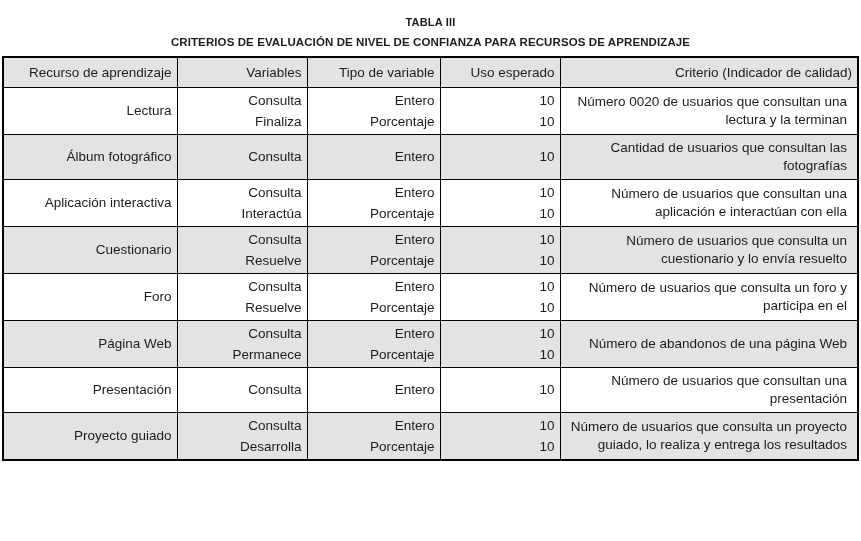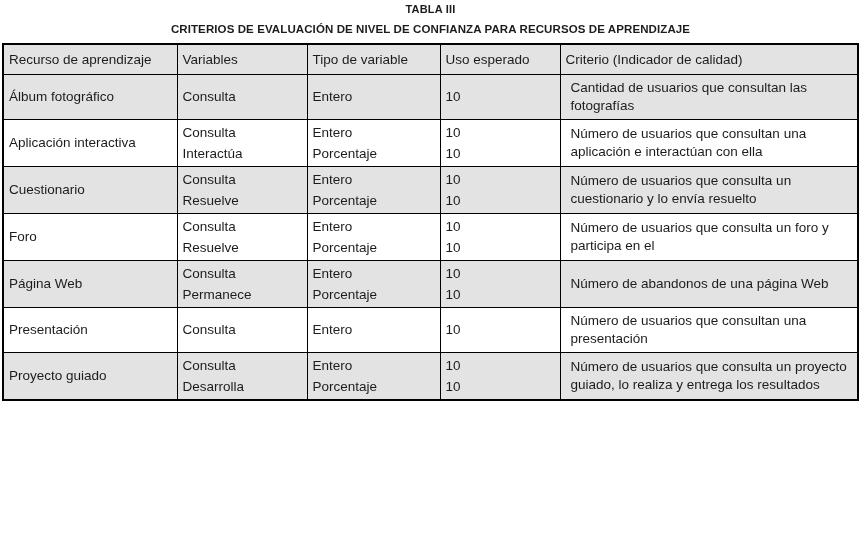--- a/index.html
+++ b/index.html
@@ -6,38 +6,38 @@
     --row-shade:#e3e3e3;
     --border-color:#000000;
     --text-color:#1c1c1c;
   }
   html,body{margin:0;padding:0;background:#ffffff;}
   body{
     width:861px;height:541px;overflow:hidden;
     font-family:"Liberation Sans","DejaVu Sans",sans-serif;
     color:var(--text-color);
   }
-  .page{width:861px;height:541px;box-sizing:border-box;padding-top:3px;}
+  .page{width:861px;height:541px;box-sizing:border-box;padding-top:16px;}
   .caption{text-align:center;}
   .caption-line1{
     font-size:11px;font-weight:700;letter-spacing:.2px;line-height:13px;
   }
   .caption-line2{
     font-size:11.5px;font-weight:700;letter-spacing:.1px;margin-top:7px;line-height:13px;
   }
   table.criteria{
     border-collapse:collapse;
     table-layout:fixed;
     width:855px;
     margin:7px auto 0 auto;
     border:2px solid var(--border-color);
   }
   th,td{
     border:1px solid var(--border-color);
-    text-align:left;
+    text-align:right;
     vertical-align:middle;
     font-size:13.5px;
     font-weight:400;
     padding:2px 5px;
     box-sizing:border-box;
     overflow:hidden;
   }
   thead th{
     background:var(--row-shade);
     height:30px;
@@ -67,20 +67,36 @@
     <thead>
       <tr>
         <th>Recurso de aprendizaje</th>
         <th>Variables</th>
         <th>Tipo de variable</th>
         <th>Uso esperado</th>
         <th>Criterio (Indicador de calidad)</th>
       </tr>
     </thead>
     <tbody>
+    <tr>
+      <td>Lectura</td>
+      <td>
+            <div class="line">Consulta</div>
+            <div class="line">Finaliza</div>
+          </td>
+      <td>
+            <div class="line">Entero</div>
+            <div class="line">Porcentaje</div>
+          </td>
+      <td>
+            <div class="line">10</div>
+            <div class="line">10</div>
+          </td>
+      <td class="criterion">Número 0020 de usuarios que consultan una lectura y la terminan</td>
+    </tr>
 
     <tr class="shaded">
       <td>Álbum fotográfico</td>
       <td>
             <div class="line">Consulta</div>
           </td>
       <td>
             <div class="line">Entero</div>
           </td>
       <td>

